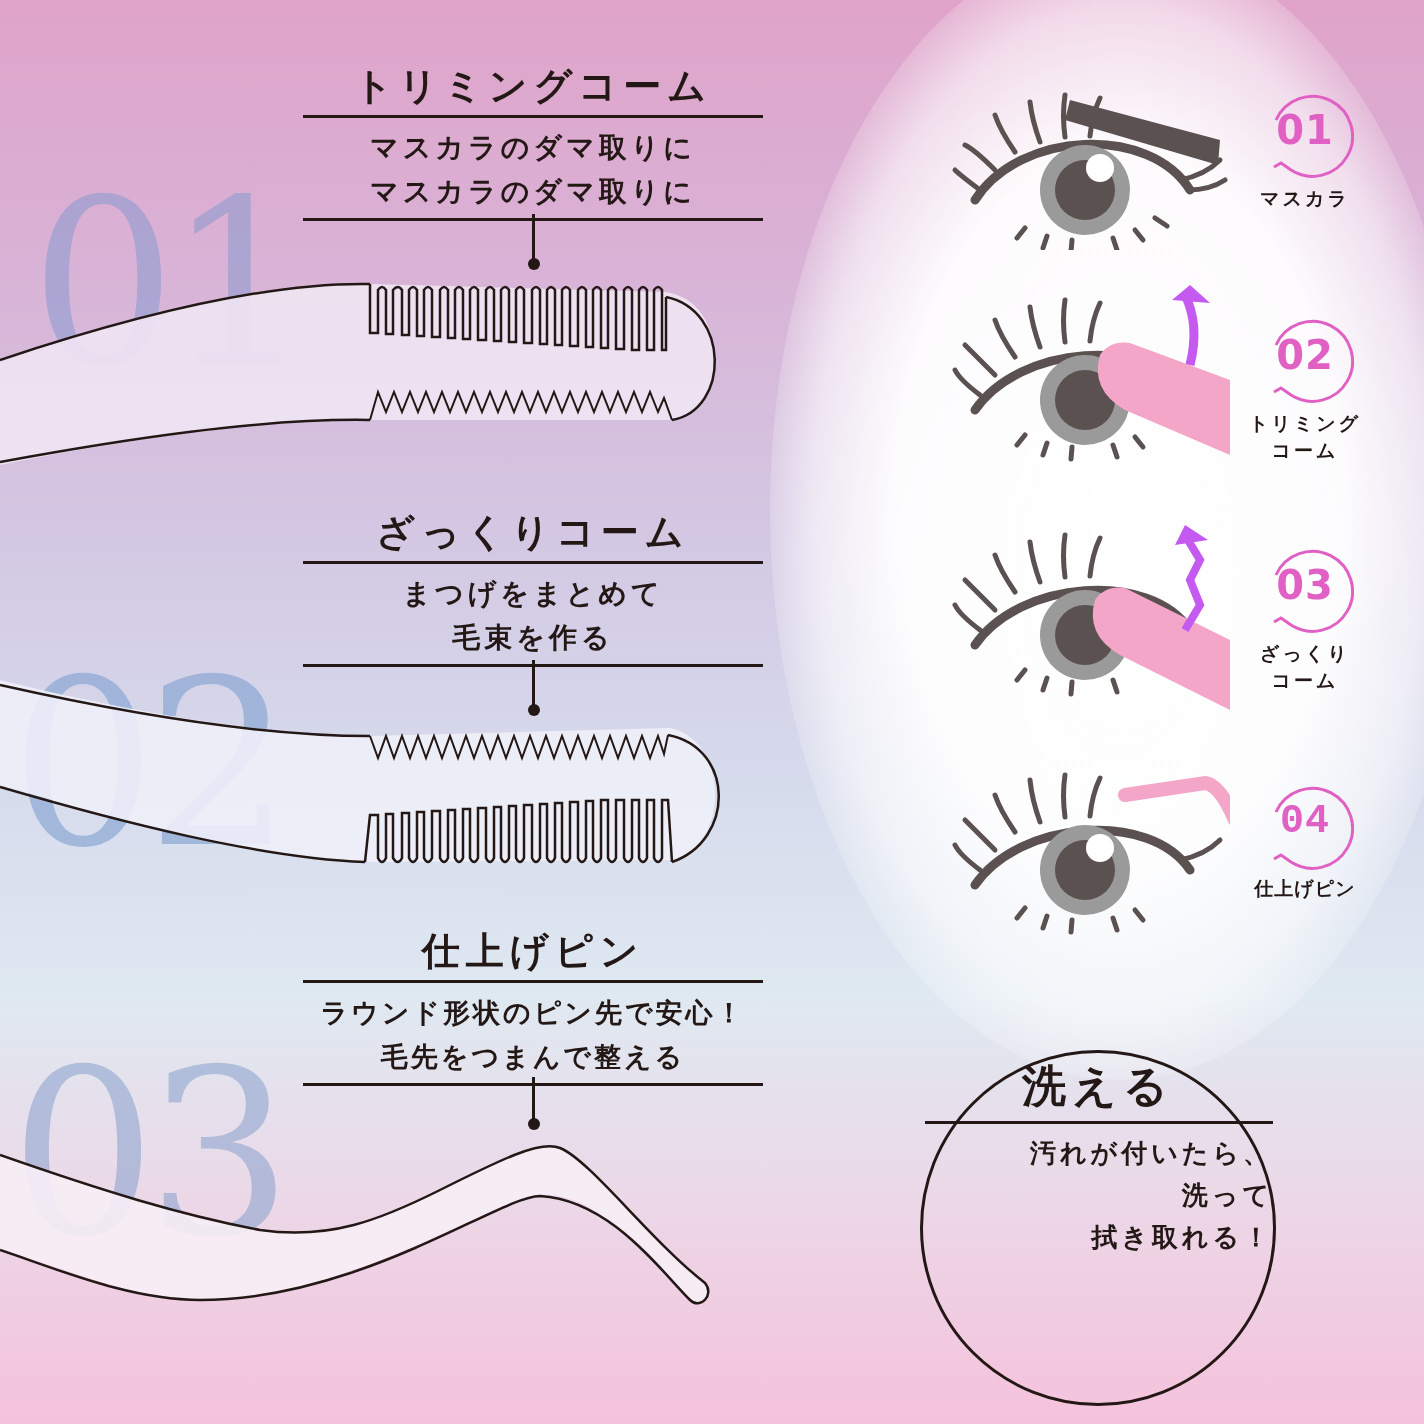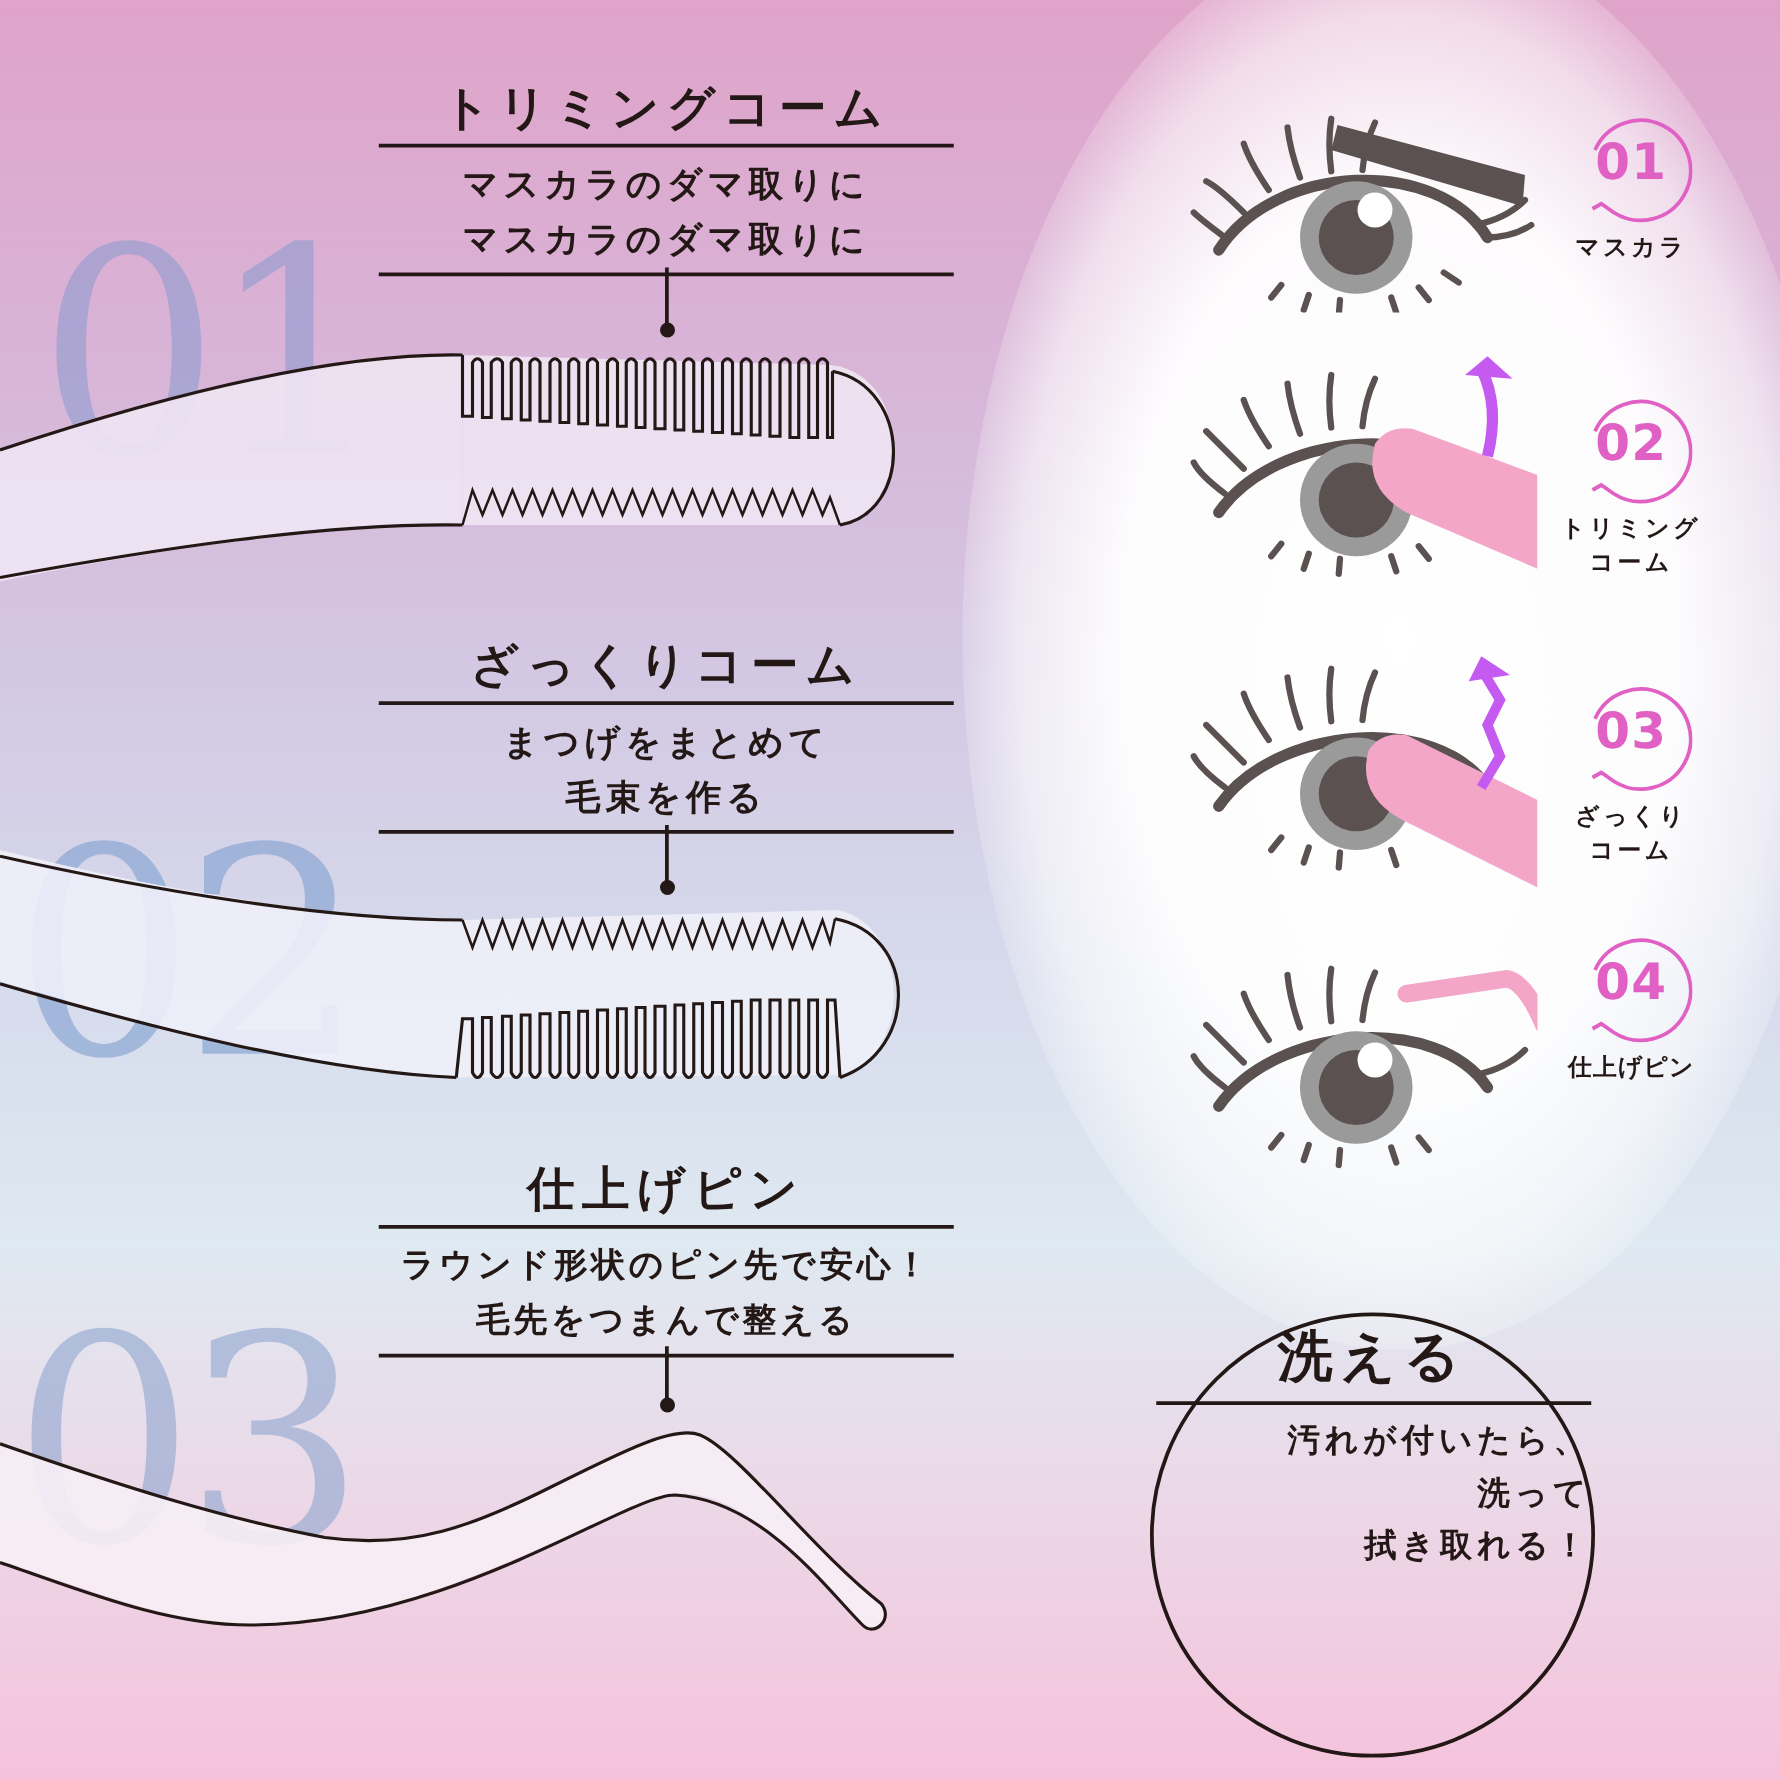--- a/index.html
+++ b/index.html
@@ -241,21 +241,21 @@
         <path d="M20,35 A40,40 0 1 1 35,85 L25,78 L18,82" fill="none" stroke="#e060c4" stroke-width="3"></path>
       </svg>
     <div class="num">03</div>
   </div>
   <div class="label">
       <div>ざっくり</div>
       <div>コーム</div>
     </div>
 </div>
 
-<div class="step-badge" style="left:1245px;top:741px;">
+<div class="step-badge" style="left:1245px;top:777px;font-family:Liberation Mono, monospace;">
   <div class="ring">
     <svg width="98" height="98" viewBox="0 0 98 98">
         <path d="M20,35 A40,40 0 1 1 35,85 L25,78 L18,82" fill="none" stroke="#e060c4" stroke-width="3"></path>
       </svg>
     <div class="num">04</div>
   </div>
   <div class="label" style="letter-spacing:1px;">
       <div>仕上げピン</div>
     </div>
 </div>

